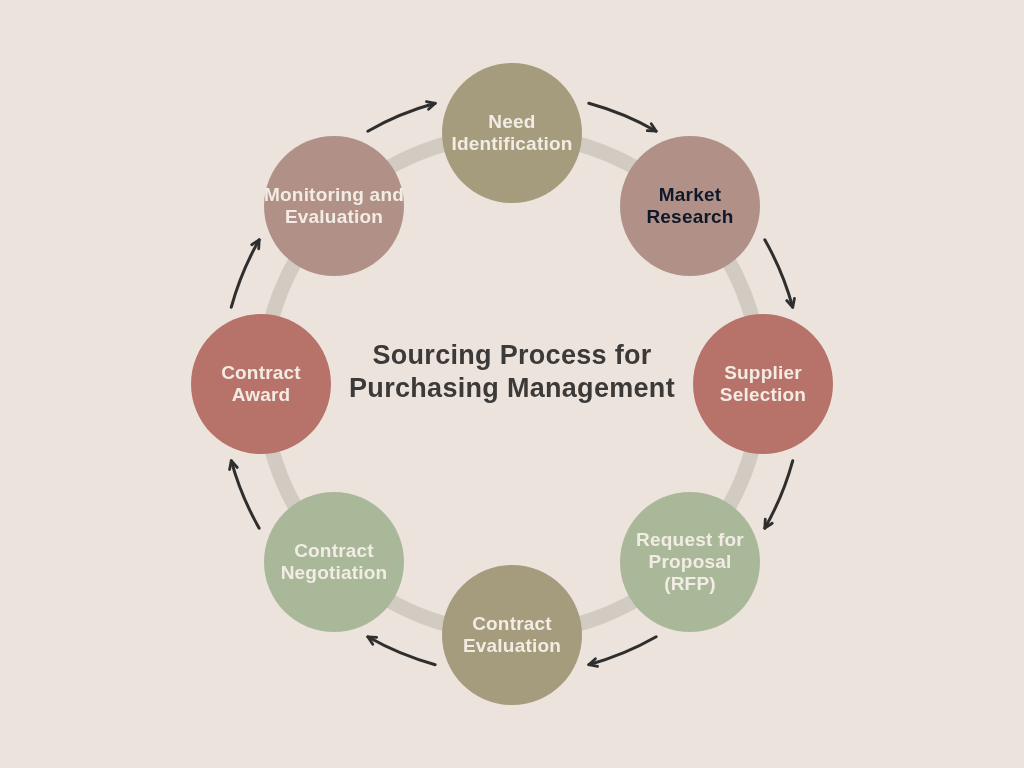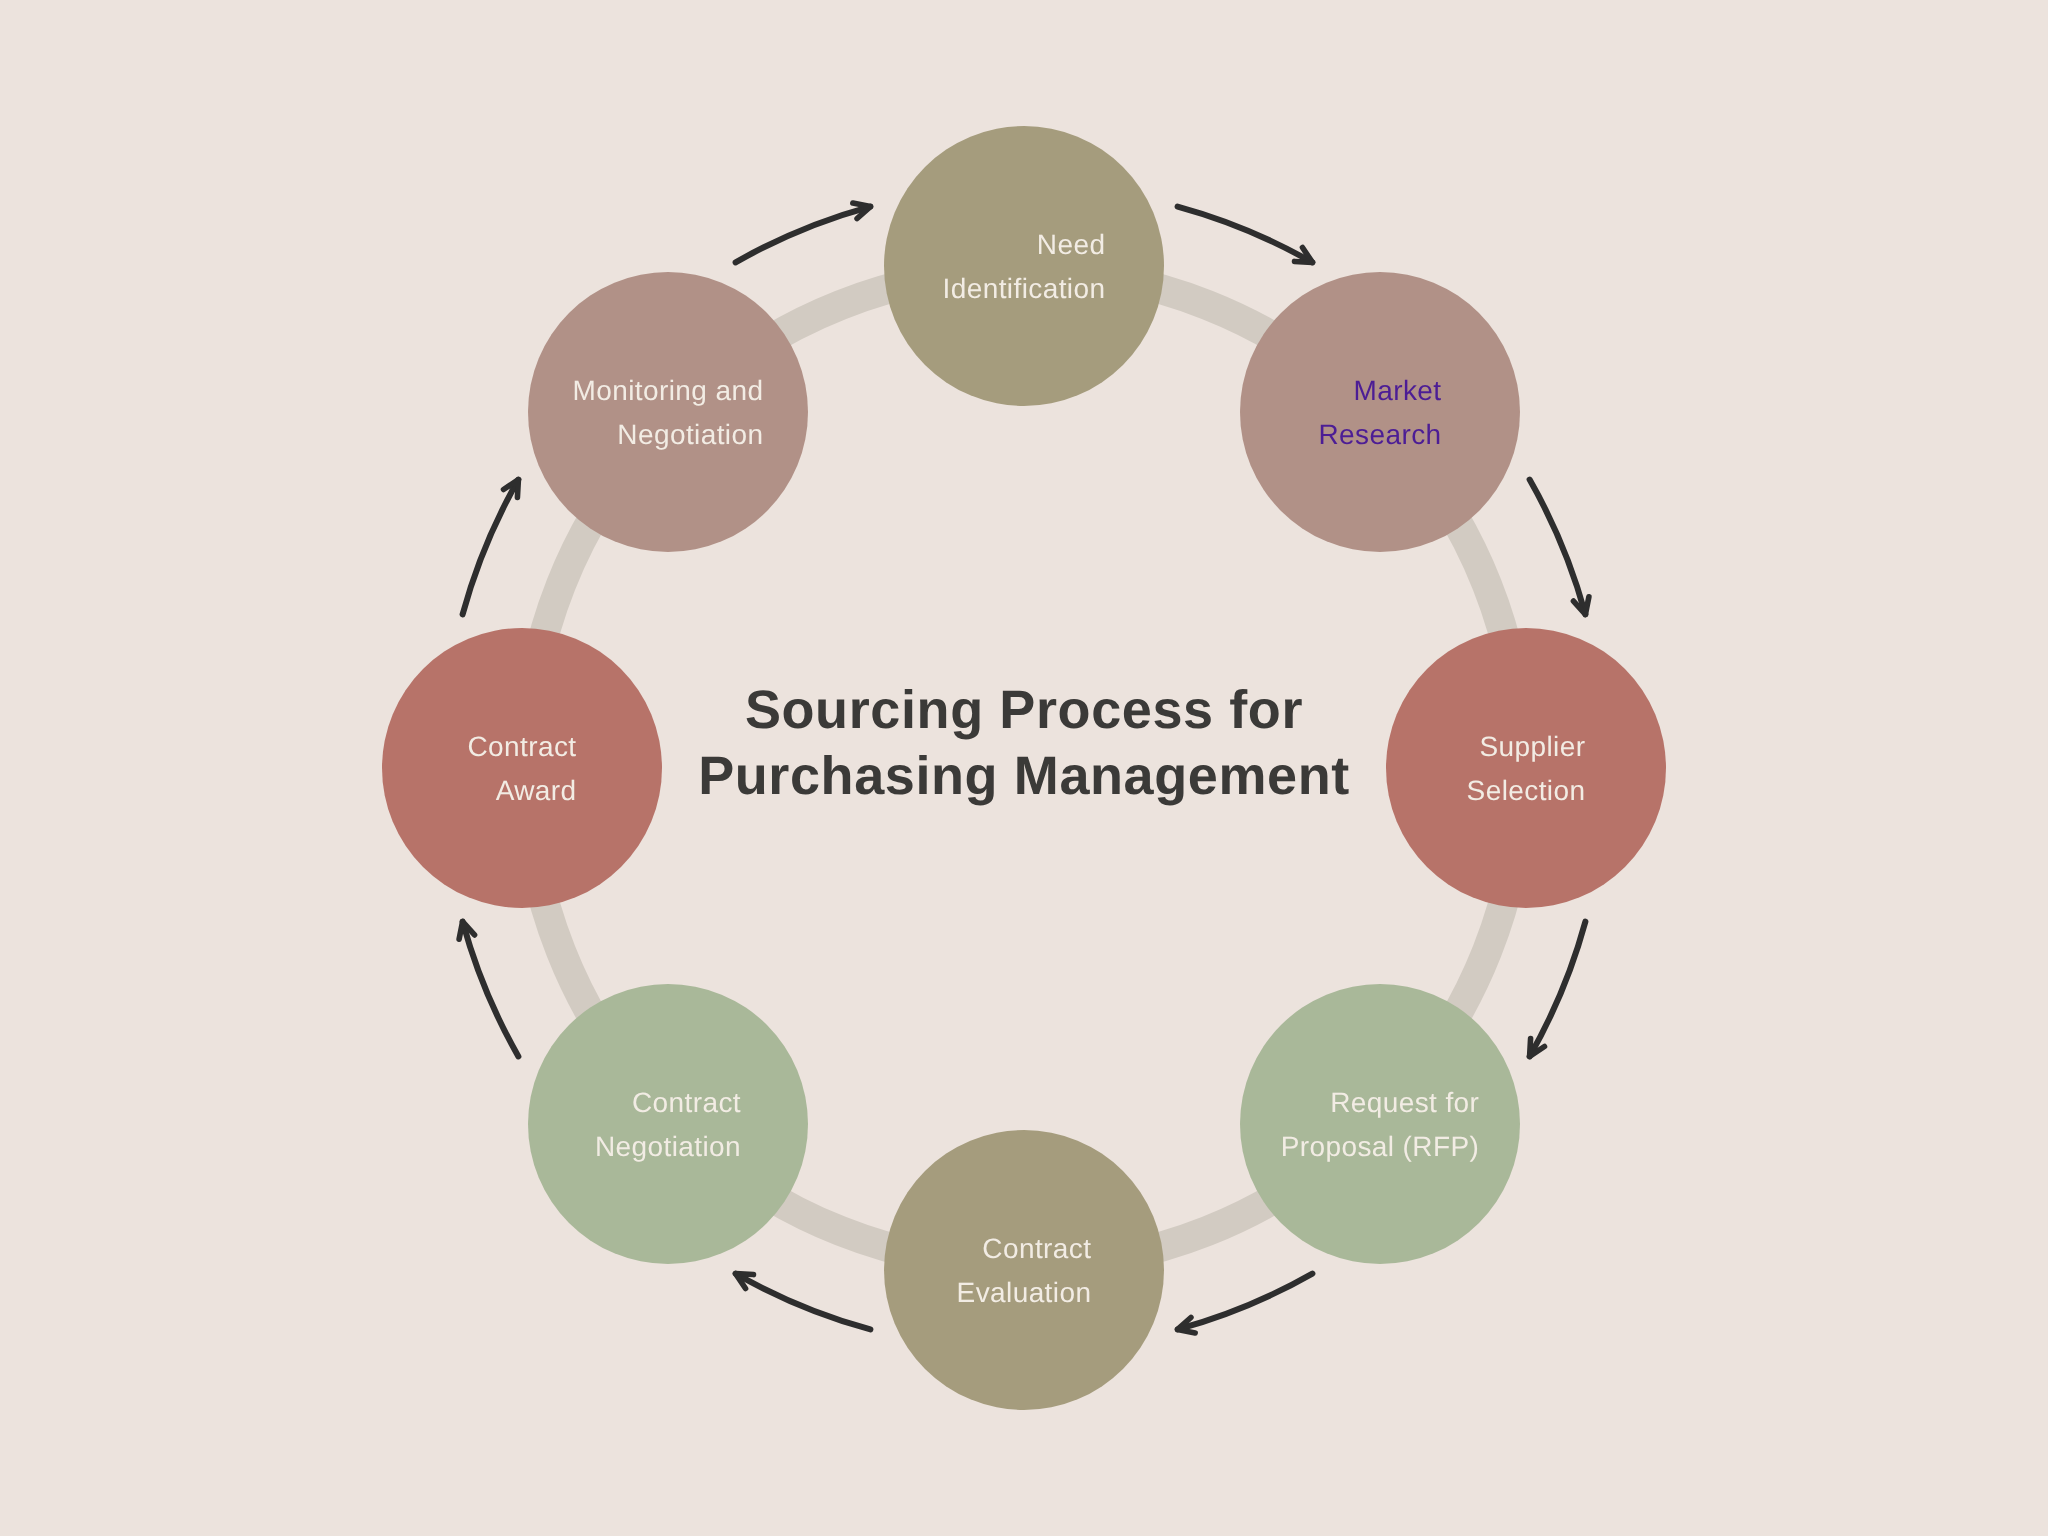--- a/index.html
+++ b/index.html
@@ -34,23 +34,23 @@
     white-space: pre-line;
   }
   .node {
     position: absolute;
     width: 140px;
     height: 140px;
     border-radius: 50%;
     display: flex;
     align-items: center;
     justify-content: center;
-    text-align: right;
-    font-size: 14px;
-    font-weight: normal;
+    text-align: center;
+    font-size: 19px;
+    font-weight: bold;
     line-height: 22px;
     letter-spacing: 0.2px;
     white-space: pre-line;
   }
 </style>
 </head>
 <body style="background: rgb(236, 227, 221);">
 
 <div class="canvas" style="background: rgb(236, 227, 221);">
 
@@ -71,28 +71,28 @@
       <path class="arrow" marker-end="url(#arrowhead)" d="M 259.2 528.2 A 291 291 0 0 1 231.3 460.8" stroke="#2e2e2e"></path>
       <path class="arrow" marker-end="url(#arrowhead)" d="M 231.3 307.2 A 291 291 0 0 1 259.2 239.8" stroke="#2e2e2e"></path>
     </g>
   </svg>
 
   <div class="title" style="color: rgb(59, 58, 56);">Sourcing Process for
 Purchasing Management</div>
 
   <div class="node" style="left: 442px; top: 63px; background: rgb(165, 156, 125); color: rgb(242, 236, 228);">Need
 Identification</div>
-  <div class="node" style="left: 620px; top: 136px; background: rgb(177, 145, 135); color: #4c1d95;">Market
+  <div class="node" style="left: 620px; top: 136px; background: rgb(177, 145, 135); color: #0f172a;">Market
 Research</div>
   <div class="node" style="left: 620px; top: 492px; background: rgb(169, 184, 153); color: rgb(242, 236, 228);">Request for
 Proposal (RFP)</div>
   <div class="node" style="left: 693px; top: 314px; background: rgb(183, 115, 105); color: rgb(242, 236, 228);">Supplier
 Selection</div>
   <div class="node" style="left: 442px; top: 565px; background: rgb(165, 156, 125); color: rgb(242, 236, 228);">Contract
 Evaluation</div>
   <div class="node" style="left: 264px; top: 492px; background: rgb(169, 184, 153); color: rgb(242, 236, 228);">Contract
 Negotiation</div>
   <div class="node" style="left: 191px; top: 314px; background: rgb(183, 115, 105); color: rgb(242, 236, 228);">Contract
 Award</div>
   <div class="node" style="left: 264px; top: 136px; background: rgb(177, 145, 135); color: rgb(242, 236, 228);">Monitoring and
-Negotiation</div>
+Evaluation</div>
 
 </div>
 
 </body></html>

